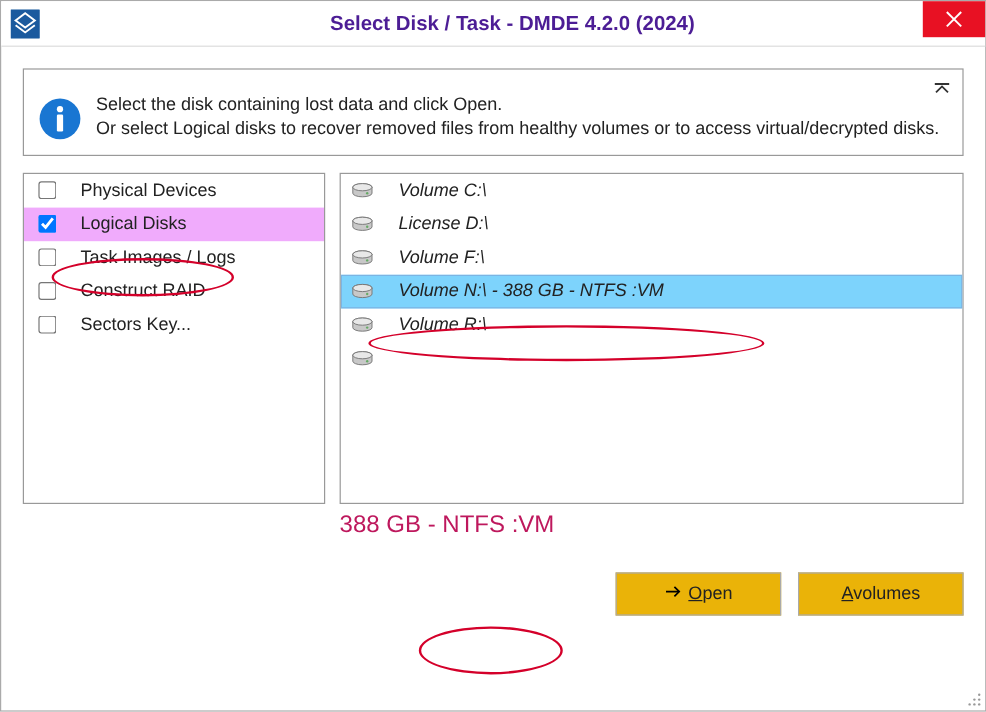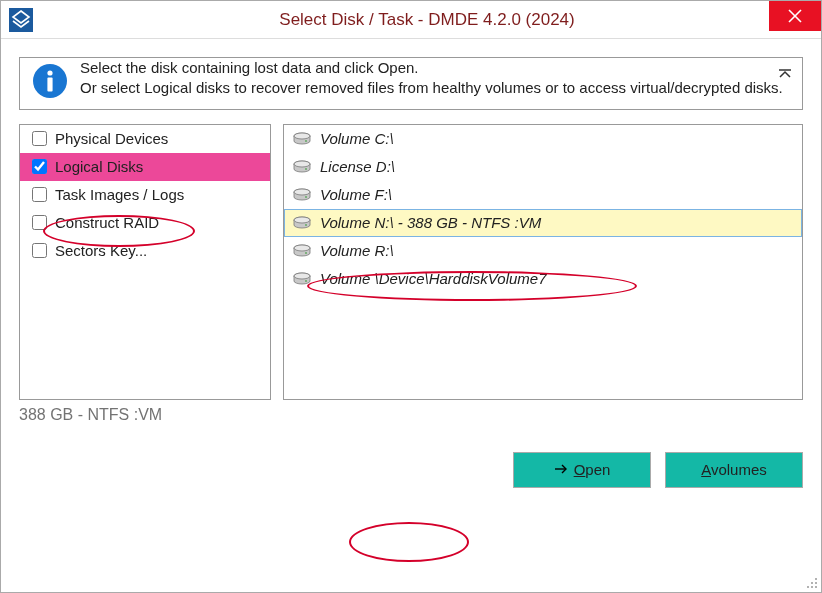--- a/index.html
+++ b/index.html
@@ -34,44 +34,45 @@
     height: 24px;
     margin-left: 8px;
     background: #1b5a9e;
     position: relative;
   }
   .titlebar .app-icon svg { display:block; }
   .titlebar .title {
     flex: 1;
     text-align: center;
     font-size: 17px;
-    color: #7f1d1d;
+    color: #4c1d95;
+    font-weight: bold;
   }
   .titlebar .close {
     width: 52px;
     height: 30px;
     background: #e81123;
     color: #fff;
     display: flex;
     align-items: center;
     justify-content: center;
     position: absolute;
     right: 0;
     top: 0;
     font-size: 18px;
     cursor: pointer;
   }
   .content {
     padding: 18px 18px 0 18px;
   }
   .infobox {
     border: 1px solid #999;
-    padding: 0 14px 10px 12px;
-    display: flex;
-    align-items: flex-end;
+    padding: 20px 14px 10px 12px;
+    display: flex;
+    align-items: center;
     gap: 12px;
     position: relative;
     font-size: 15px;
     line-height: 1.35;
   }
   .infobox .info-icon {
     width: 36px;
     height: 36px;
     flex-shrink: 0;
     margin-top: 2px;
@@ -97,57 +98,59 @@
   }
   .panel.left { width: 252px; }
   .panel.right { flex: 1; font-style: italic; }
   .task-item, .vol-item {
     display: flex;
     align-items: center;
     padding: 2px 8px;
     height: 28px;
     cursor: pointer;
     white-space: nowrap;
+    gap: 12px;
   }
   .task-item input[type=checkbox] {
     margin-right: 8px;
     width: 15px;
     height: 15px;
   }
   .task-item.selected {
-    background: #ec4899;
+    background: #f0abfc;
   }
   .vol-item .disk-icon {
     width: 20px;
     height: 14px;
     margin-right: 8px;
     flex-shrink: 0;
   }
   .vol-item.selected {
-    background: #fef9c3;
+    background: #7dd3fc;
     border: 1px solid #7bb4e3;
     padding: 1px 7px;
   }
   .status {
     margin-top: 6px;
-    font-size: 16px;
-    color: #737373;
+    margin-left: 264px;
+    font-size: 20px;
+    color: #be185d;
   }
   .buttons {
     display: flex;
     gap: 14px;
     justify-content: flex-end;
     margin-top: 28px;
     padding-right: 0;
   }
   .btn {
     min-width: 138px;
     height: 36px;
     border: 1px solid #aaa;
-    background: #14b8a6;
+    background: #eab308;
     display: flex;
     align-items: center;
     justify-content: center;
     gap: 6px;
     cursor: pointer;
     font-size: 15px;
   }
   .btn .u { text-decoration: underline; }
   .resize-grip {
     position: absolute;
@@ -279,21 +282,20 @@
               </svg></span>
             <span>Volume R:\</span>
           </div>
           <div class="vol-item">
             <span class="disk-icon"><svg width="20" height="14" viewBox="0 0 20 14">
                 <ellipse cx="10" cy="4" rx="8" ry="3" fill="#ddd" stroke="#777" stroke-width="0.8"></ellipse>
                 <path d="M2 4 v5 a8 3 0 0 0 16 0 v-5" fill="#c8c8c8" stroke="#777" stroke-width="0.8"></path>
                 <ellipse cx="10" cy="4" rx="8" ry="3" fill="#e8e8e8" stroke="#777" stroke-width="0.8"></ellipse>
                 <circle cx="14" cy="9" r="1" fill="#6a6"></circle>
               </svg></span>
-            <span>Volume \Device\HarddiskVolume7</span>
           </div>
         </div>
     </div>
 
     <div class="status">388 GB - NTFS :VM</div>
 
     <div class="buttons">
       <div class="btn">
         <span>
           <svg width="14" height="12" viewBox="0 0 14 12">

